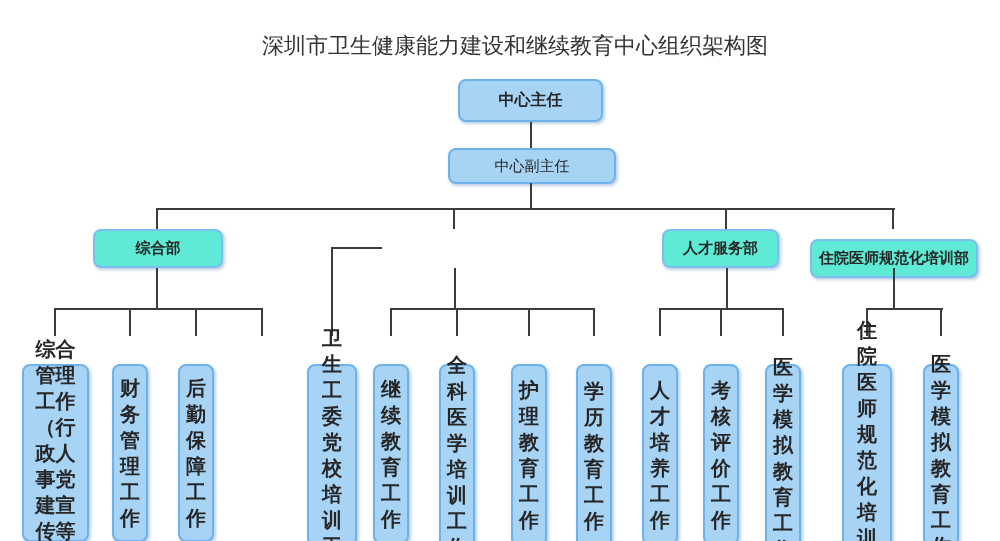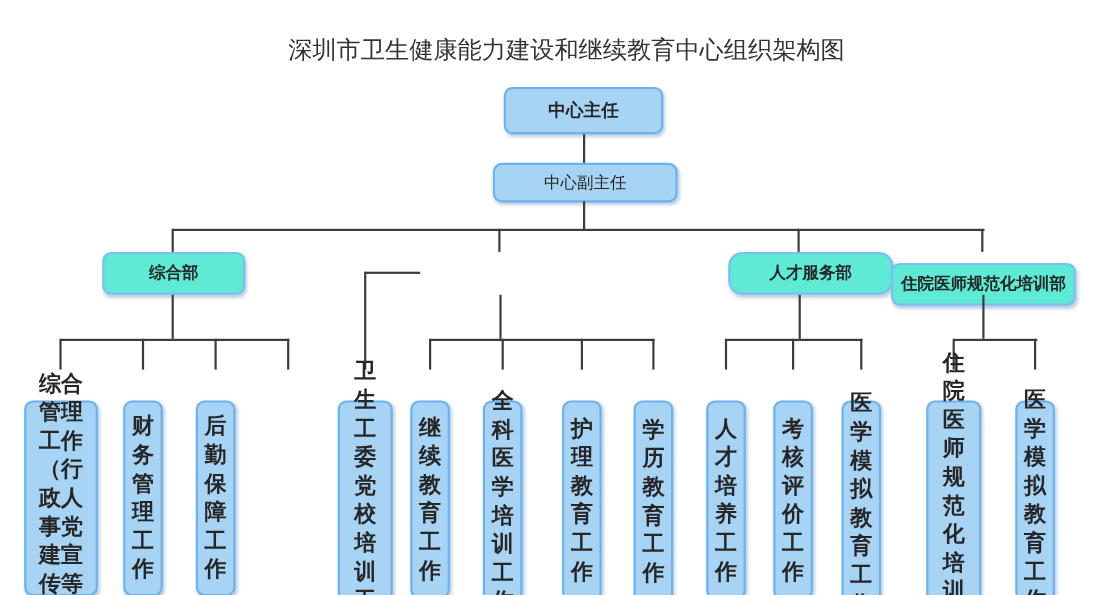--- a/index.html
+++ b/index.html
@@ -43,21 +43,21 @@
   <div class="vline" style="left:530px;top:122px;height:26px;"></div>
   <div class="vline" style="left:530px;top:183px;height:27px;"></div>
 
   <div class="hline" style="left:157px;top:208px;width:738px;"></div>
   <div class="vline" style="left:156px;top:208px;height:21px;"></div>
   <div class="vline" style="left:453px;top:208px;height:21px;"></div>
   <div class="vline" style="left:725px;top:208px;height:21px;"></div>
   <div class="vline" style="left:892px;top:208px;height:21px;"></div>
 
   <div class="box yellow dept" style="left:93px;top:229px;width:130px;height:39px;">综合部</div>
-  <div class="box yellow dept" style="left:662px;top:229px;width:150px;height:39px;border-radius:13px;">人才服务部</div>
+  <div class="box yellow dept" style="left:662px;top:229px;width:117px;height:39px;">人才服务部</div>
   <div class="box yellow dept" style="left:810px;top:239px;width:168px;height:39px;">住院医师规范化培训部</div>
 
   <div class="vline" style="left:156px;top:268px;height:40px;"></div>
   <div class="hline" style="left:55px;top:308px;width:208px;"></div>
   <div class="vline" style="left:54px;top:308px;height:28px;"></div>
   <div class="vline" style="left:129px;top:308px;height:28px;"></div>
   <div class="vline" style="left:195px;top:308px;height:28px;"></div>
   <div class="vline" style="left:261px;top:308px;height:28px;"></div>
 
   <div class="vline" style="left:454px;top:268px;height:40px;"></div>

